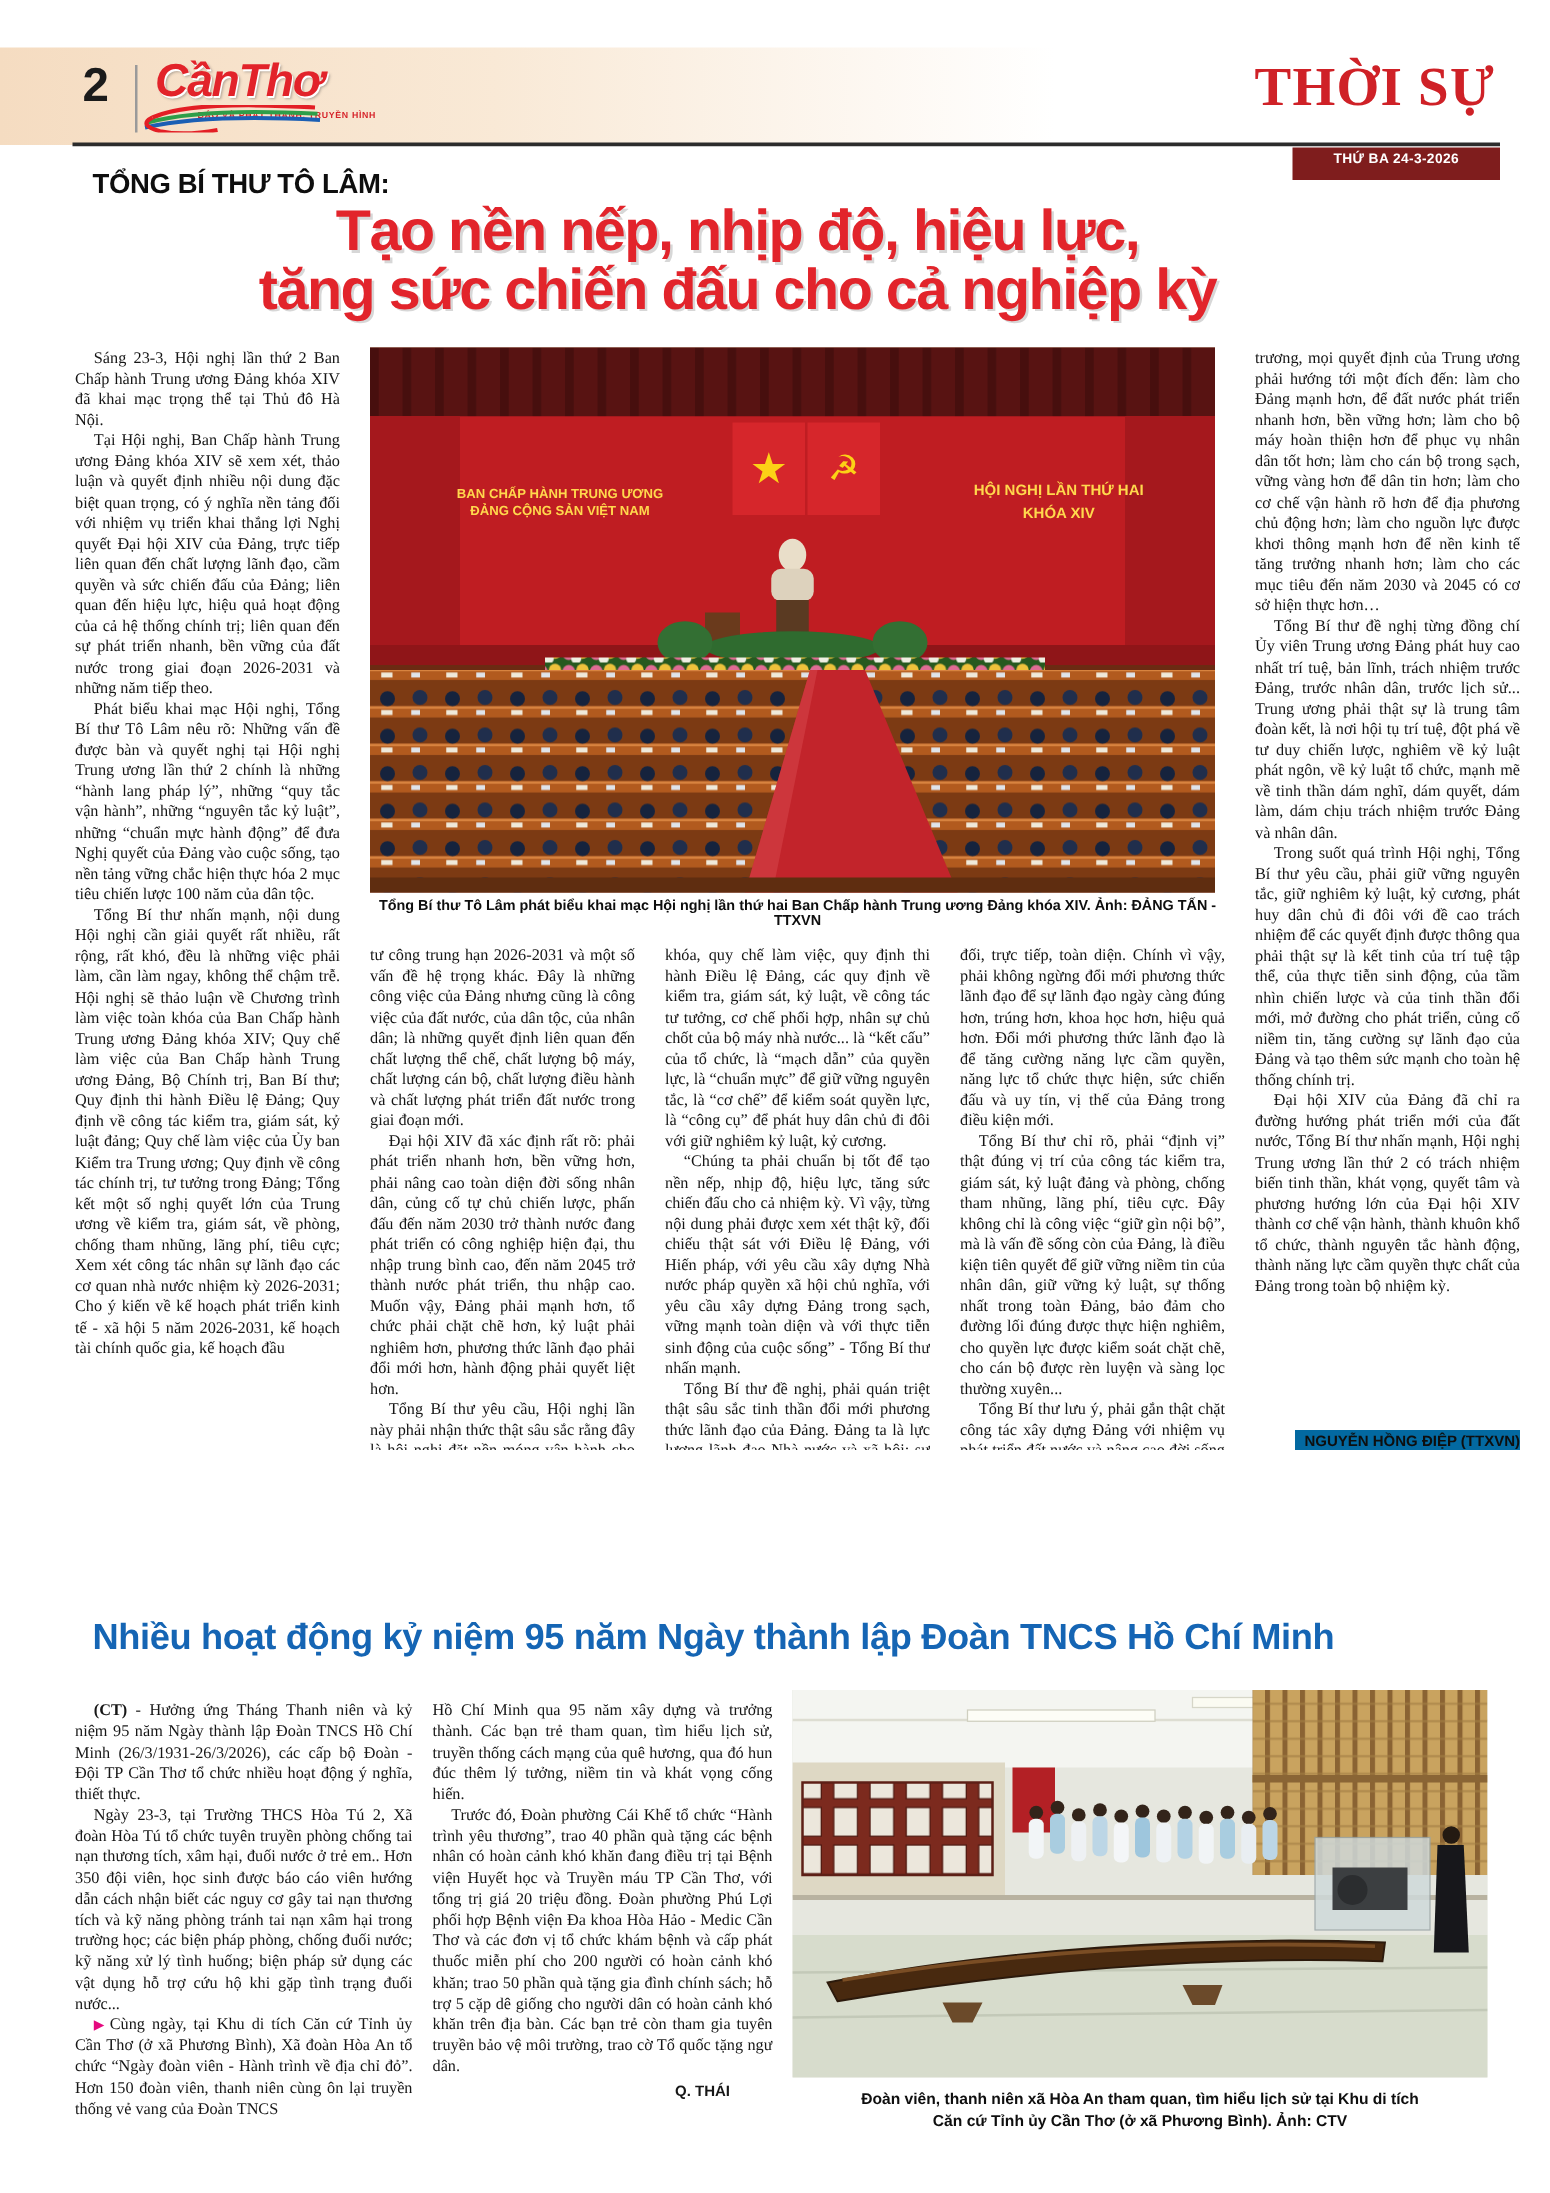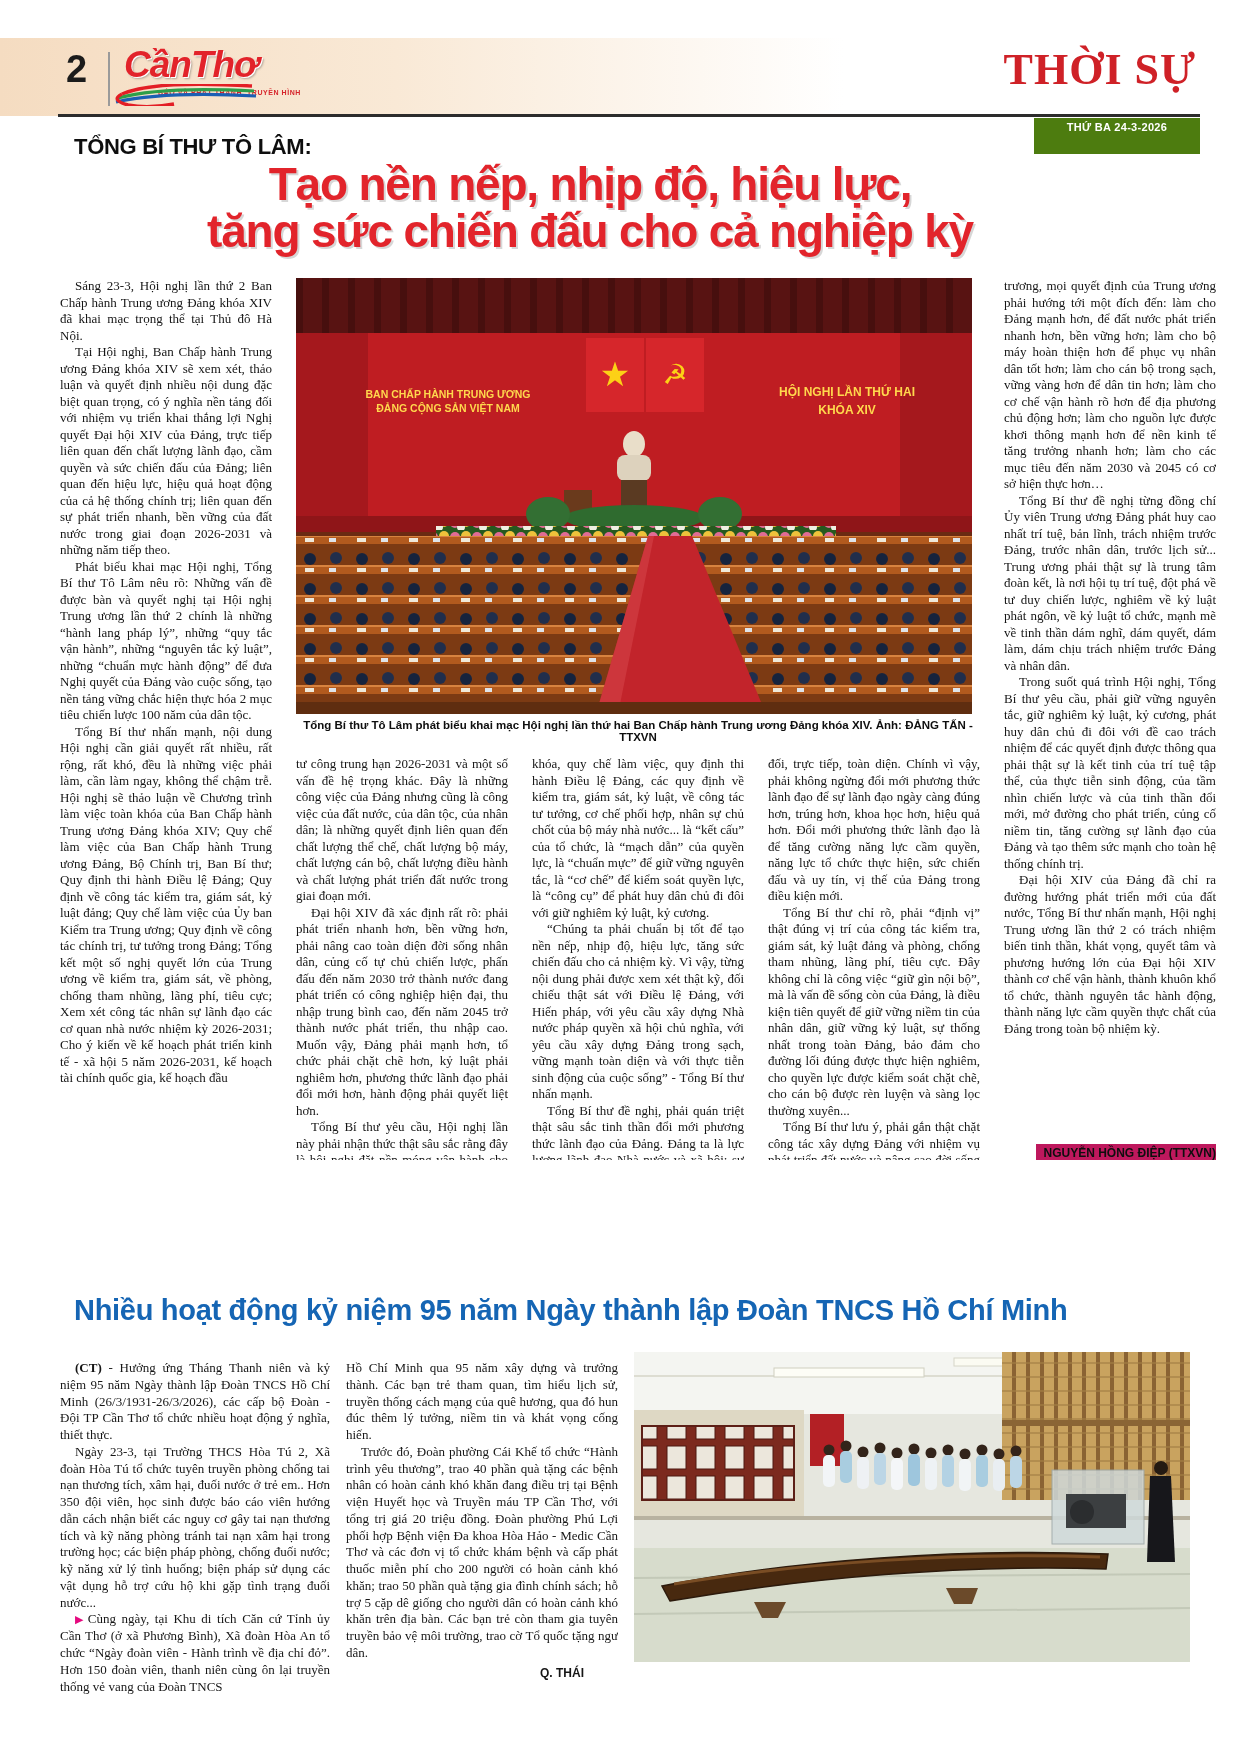--- a/index.html
+++ b/index.html
@@ -13,21 +13,21 @@
   .page-num{position:absolute;left:66px;top:48px;font:bold 38px "Liberation Sans",sans-serif;color:#1b1b1b;}
   .mast-divider{position:absolute;left:108px;top:52px;width:2px;height:54px;background:#9a9a9a;}
   .logo-wrap{position:absolute;left:124px;top:44px;}
   .logo-title{font:italic 800 37px "Liberation Sans",sans-serif;color:#e2232a;
     text-shadow:1px 1px 0 #fff,2px 2px 2px rgba(60,60,60,.35);letter-spacing:-1px;}
   .logo-tagline{font:bold 7px "Liberation Sans",sans-serif;color:#d6242b;letter-spacing:.55px;margin:3px 0 0 34px;}
   .logo-swoosh{position:absolute;left:-10px;top:40px;}
   .section-title{position:absolute;right:44px;top:44px;font:bold 44px "Liberation Serif",serif;
     color:#cf2127;letter-spacing:1px;}
   .mast-rule{position:absolute;left:58px;top:114px;width:1142px;height:3px;background:#2c2c2c;}
-  .date-box{position:absolute;left:1034px;top:118px;width:166px;height:36px;background:#4d7c0f;
+  .date-box{position:absolute;left:1034px;top:118px;width:166px;height:26px;background:#7f1d1d;
     color:#fff;font:bold 11px "Liberation Sans",sans-serif;line-height:19px;text-align:center;letter-spacing:.3px;}
 
   
   .kicker{position:absolute;left:74px;top:134px;font:bold 22px "Liberation Sans",sans-serif;
     letter-spacing:-.3px;color:#0e0e0e;}
   .headline{position:absolute;left:80px;top:161px;width:1020px;text-align:center;
     font:800 46px "Liberation Sans",sans-serif;color:#e2242b;letter-spacing:-1.2px;line-height:1.02;
     text-shadow:2px 2px 0 rgba(110,110,110,.28);}
 
   .a1-grid{position:absolute;left:60px;top:278px;width:1140px;height:882px;display:grid;
@@ -36,21 +36,21 @@
   .body-col p{margin:0;text-indent:15px;}
   .body-col p.noindent{text-indent:0;}
   .col1{grid-column:1;grid-row:1/3;}
   .photo-block{grid-column:2/5;grid-row:1;}
   .col2{grid-column:2;grid-row:2;}
   .col3{grid-column:3;grid-row:2;font-family:Liberation Serif, serif;}
   .col4{grid-column:4;grid-row:2;}
   .col5{grid-column:5;grid-row:1/3;position:relative;}
   .main-photo{display:block;width:676px;height:436px;background:#6b2a12;}
   .photo-caption{margin-top:5px;font:bold 11.5px "Liberation Sans",sans-serif;text-align:center;color:#0e0e0e;}
-  .byline1{position:absolute;right:0;bottom:0;background:#be185d;font:bold 12px "Liberation Sans",sans-serif;
+  .byline1{position:absolute;right:0;bottom:0;background:#0369a1;font:bold 12px "Liberation Sans",sans-serif;
     padding:2px 0 0 8px;color:#0e0e0e;}
 
   .marker{color:#e5097f;font-weight:bold;margin-right:2px;font-family:"DejaVu Sans",sans-serif;font-size:11px;}
   b.lead{font-weight:bold;margin-top:17px;}
 
   
   .a2-headline{position:absolute;left:74px;top:1294px;width:1110px;
     font:800 29px "Liberation Sans",sans-serif;color:#1565b4;letter-spacing:-.3px;}
   .a2-col{position:absolute;top:1360px;height:356px;width:270px;font-size:13px;line-height:1.29;
     text-align:justify;overflow:hidden;}
@@ -248,14 +248,18 @@
     <circle cx="448" cy="160" r="12" fill="#2b2d2f"></circle>
 
     <circle cx="527" cy="116" r="7" fill="#241a12"></circle>
     <path d="M516,124 h21 l4,86 h-28 z" fill="#17171b"></path>
 
     <polygon points="120,250 152,250 144,266 128,266" fill="#6b4a2a"></polygon>
     <polygon points="312,236 344,236 338,252 320,252" fill="#6b4a2a"></polygon>
     <path d="M28,234 C160,208 330,196 474,202 L472,217 C330,212 170,226 36,249 Z" fill="#48290f" stroke="#2c1a0c" stroke-width="1.5"></path>
     <path d="M40,232 C170,210 330,200 466,205" stroke="#7a4d24" stroke-width="3" fill="none"></path>
   </svg>
+  <div class="a2-caption">
+    <div>Đoàn viên, thanh niên xã Hòa An tham quan, tìm hiểu lịch sử tại Khu di tích</div>
+    <div>Căn cứ Tỉnh ủy Cần Thơ (ở xã Phương Bình). Ảnh: CTV</div>
+  </div>
 
 </div>
 
 </body></html>

